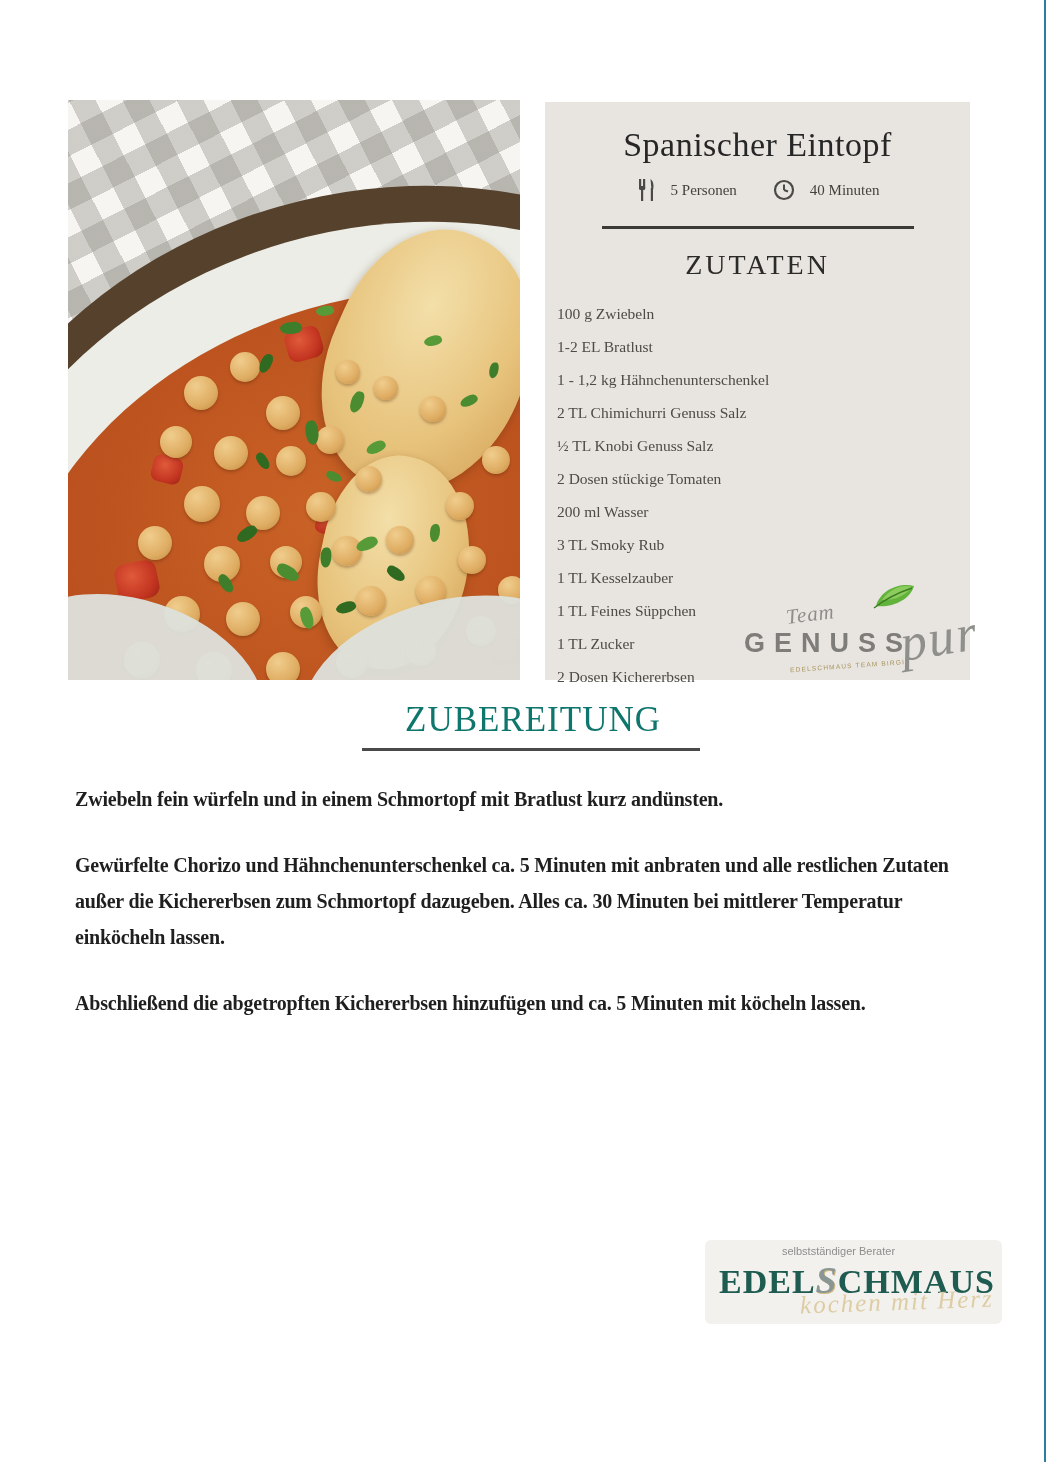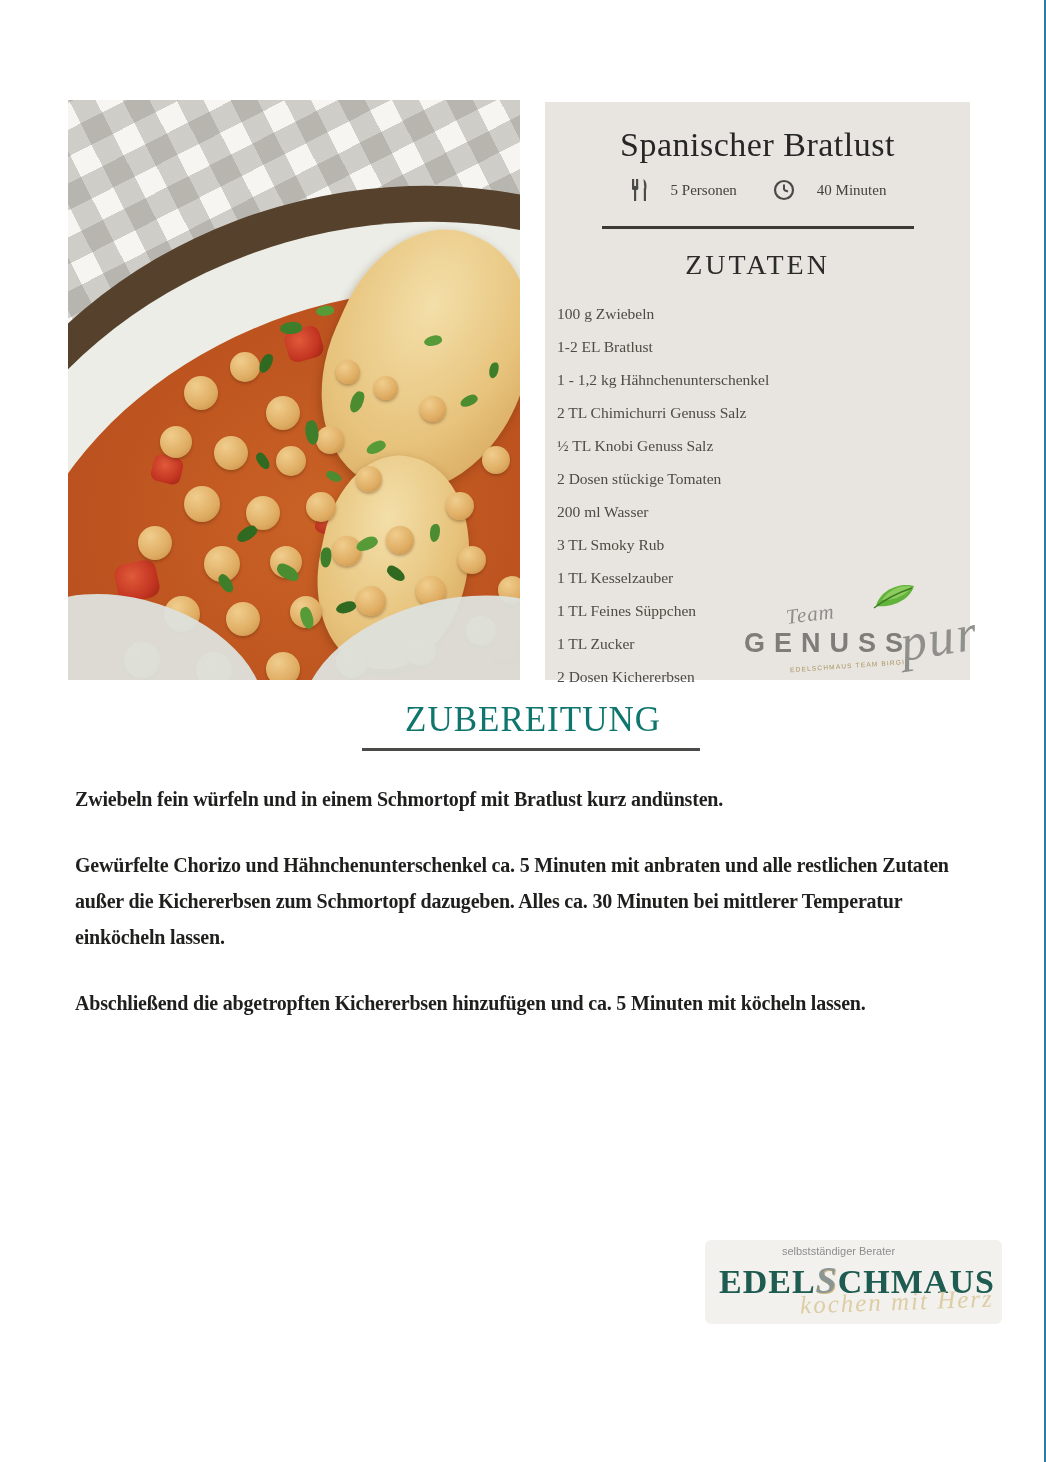--- a/index.html
+++ b/index.html
@@ -52,21 +52,21 @@
     position:absolute; left:545px; top:102px; width:425px; height:578px;
     background:#e8e5e0; color:#2a2a28;
   }
   .card-title {
     margin-top:24px; text-align:center; font-size:34px; letter-spacing:.5px;
     color:#262626;
   }
   .meta-row {
     margin-top:14px; display:flex; justify-content:center; align-items:center; gap:14px;
   }
-  .meta-item { display:flex; align-items:center; gap:22px; }
+  .meta-item { display:flex; align-items:center; gap:15px; }
   .meta-item + .meta-item { margin-left:22px; }
   .meta-label { font-size:15px; color:#44423e; }
   .meta-icon svg { display:block; }
   .divider {
     width:312px; height:3px; background:#3b3a37; margin:24px auto 0 auto;
   }
   .zutaten-heading {
     margin-top:20px; text-align:center; font-size:28px; letter-spacing:3px; color:#2b2b29;
   }
   .ingredients {
@@ -202,21 +202,21 @@
         <div class="parsley" style="left: 418px; top: 266px; width: 16px; height: 8.8px; background: rgb(62, 126, 42); transform: rotate(96deg);"></div>
         <div class="parsley" style="left: 356px; top: 236px; width: 18px; height: 9.9px; background: rgb(87, 154, 56); transform: rotate(160deg);"></div>
         <div class="parsley" style="left: 186px; top: 356px; width: 18px; height: 9.9px; background: rgb(47, 106, 32); transform: rotate(50deg);"></div>
         <div class="parsley" style="left: 258px; top: 372px; width: 16px; height: 8.8px; background: rgb(76, 140, 48); transform: rotate(18deg);"></div>
       </div>
     <div class="plate-corner" style="left:-70px; bottom:-90px; width:270px; height:170px; transform:rotate(18deg);"></div>
     <div class="plate-corner" style="right:-80px; bottom:-100px; width:300px; height:180px; transform:rotate(-14deg);"></div>
   </div>
 
   <div class="card">
-    <div class="card-title">Spanischer Bratlust</div>
+    <div class="card-title">Spanischer Eintopf</div>
 
     <div class="meta-row">
       <div class="meta-item">
         <span class="meta-icon">
           <svg width="20" height="24" viewBox="0 0 20 24">
             <g fill="#4a4a48">
               <rect x="3" y="1" width="2.2" height="9"></rect>
               <rect x="7" y="1" width="2.2" height="9"></rect>
               <rect x="3" y="8" width="6.2" height="4" rx="1.5"></rect>
               <rect x="5" y="10" width="2.2" height="13"></rect>

